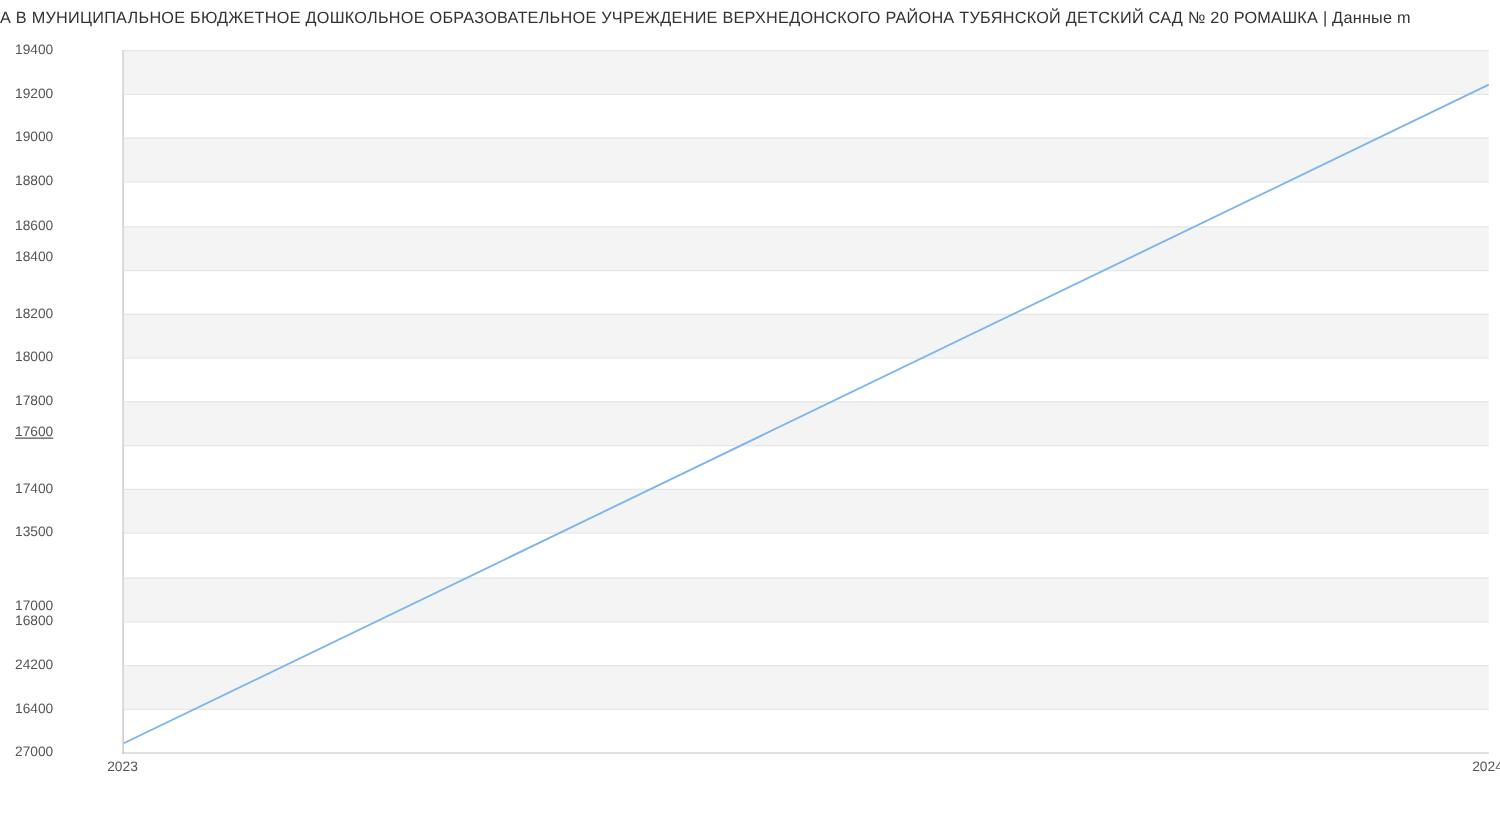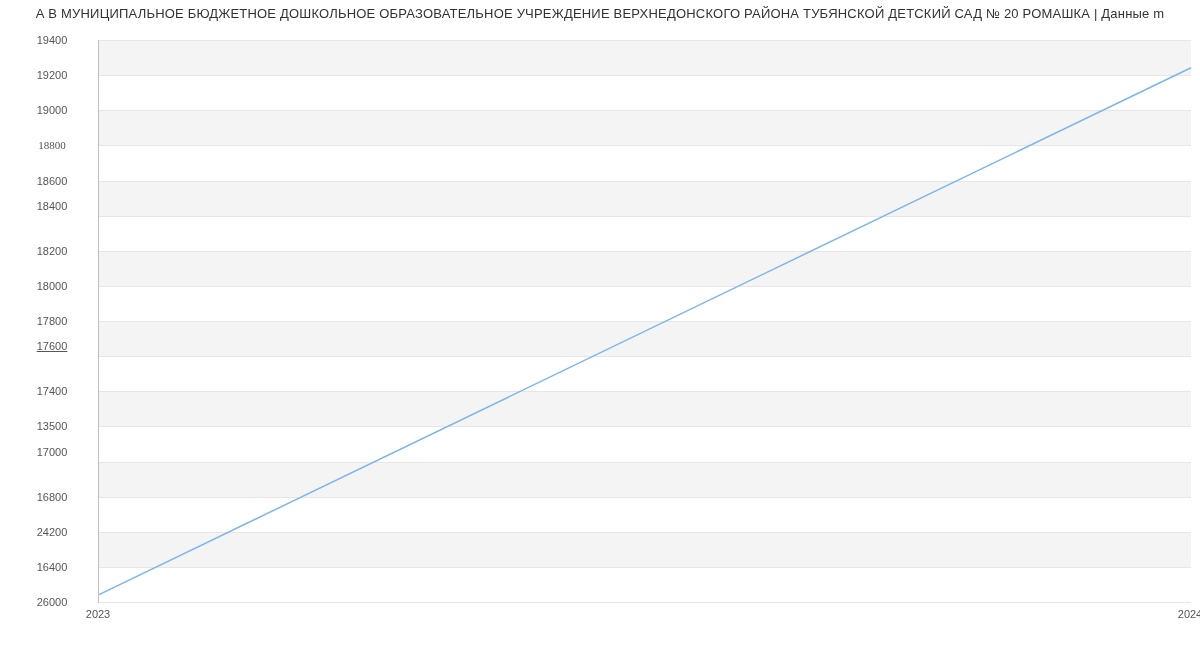--- a/index.html
+++ b/index.html
@@ -14,21 +14,20 @@
   .chart-wrap {
     position: relative;
     width: 1200px;
     height: 650px;
   }
   .title {
     position: absolute;
     top: 6px;
     left: 0;
     right: 0;
-    text-align: center;
     font-size: 13px;
     color: #333333;
     white-space: nowrap;
     font-weight: 400;
     letter-spacing: 0.2px;
   }
   .plot-area {
     position: absolute;
     left: 98px;
     top: 40px;
@@ -48,21 +47,21 @@
     left: 0;
     width: 100%;
     height: 1px;
     background: #e6e6e6;
   }
   .y-tick-label {
     position: absolute;
     right: 1108px;
     font-size: 11px;
     color: #555555;
-    text-align: center;
+    text-align: left;
     transform: translateY(-50%);
     width: 80px;
   }
   .x-tick-label {
     position: absolute;
     top: 608px;
     font-size: 11px;
     color: #555555;
     transform: translateX(-50%);
   }
@@ -109,32 +108,32 @@
       <div class="grid-line" style="top: 175.625px;"></div>
       <div class="grid-line" style="top: 140.5px;"></div>
       <div class="grid-line" style="top: 105.375px;"></div>
       <div class="grid-line" style="top: 70.25px;"></div>
       <div class="grid-line" style="top: 35.125px;"></div>
       <div class="grid-line" style="top: 0px;"></div>
       <svg class="line-layer" viewBox="0 0 1092 562" preserveAspectRatio="none">
       <polyline class="series-line" points="0,554.62375 1092,27.748749999999973" stroke="#7cb5ec"></polyline>
     </svg>
   </div>
-<div class="y-tick-label" style="top: 602px;">26000</div>
+<div class="y-tick-label" style="top: 602px;">27000</div>
     <div class="y-tick-label" style="top: 566.875px;">16400</div>
     <div class="y-tick-label" style="top: 531.75px;">24200</div>
     <div class="y-tick-label" style="top: 496.625px;">16800</div>
-    <div class="y-tick-label" style="top: 452px;">17000</div>
+    <div class="y-tick-label" style="top: 485px;">17000</div>
     <div class="y-tick-label" style="top: 426.375px;">13500</div>
     <div class="y-tick-label" style="top: 391.25px;">17400</div>
     <div class="y-tick-label" style="top: 346px; text-decoration: underline;">17600</div>
     <div class="y-tick-label" style="top: 321px;">17800</div>
     <div class="y-tick-label" style="top: 285.875px;">18000</div>
     <div class="y-tick-label" style="top: 250.75px;">18200</div>
     <div class="y-tick-label" style="top: 206px;">18400</div>
     <div class="y-tick-label" style="top: 180.5px;">18600</div>
-    <div class="y-tick-label" style="top: 145.375px; font-family: Liberation Serif, serif;">18800</div>
+    <div class="y-tick-label" style="top: 145.375px;">18800</div>
     <div class="y-tick-label" style="top: 110.25px;">19000</div>
     <div class="y-tick-label" style="top: 75.125px;">19200</div>
     <div class="y-tick-label" style="top: 40px;">19400</div>
     <div class="x-tick-label" style="left: 98px;">2023</div>
     <div class="x-tick-label" style="left: 1190px;">2024</div>
   </div>
 
 </body></html>

